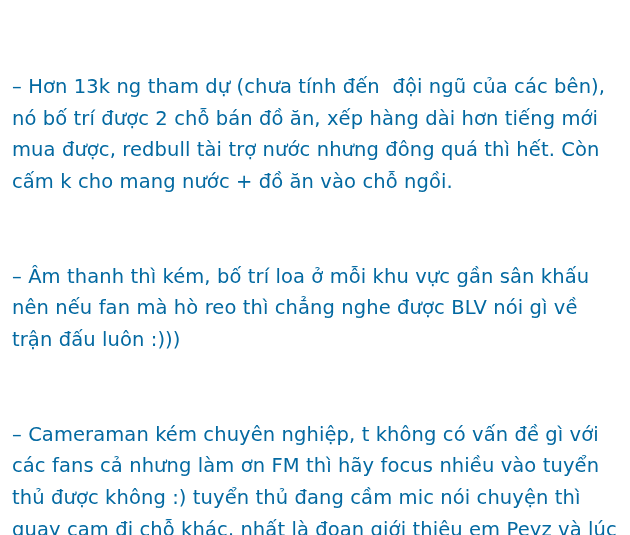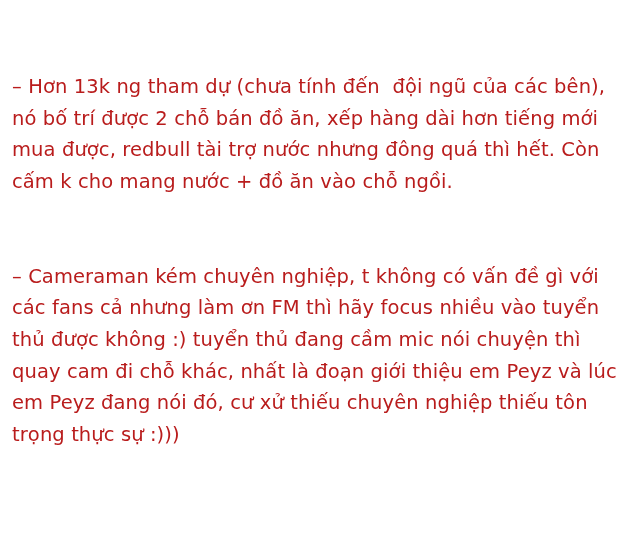--- a/index.html
+++ b/index.html
@@ -27,27 +27,28 @@
     color: #2b2b2b;
     letter-spacing: 0.1px;
     white-space: pre-wrap;
     word-wrap: break-word;
   }
   .para {
     margin: 0;
     padding: 0;
     font-size: 19.5px;
     line-height: 31.6px;
-    color: #b91c1c;
+    color: #0369a1;
     white-space: pre-wrap;
   }
 </style>
 </head>
 <body>
 
 <div class="page">
   <div class="text-block">
     <p class="para">– Hơn 13k ng tham dự (chưa tính đến  đội ngũ của các bên), nó bố trí được 2 chỗ bán đồ ăn, xếp hàng dài hơn tiếng mới mua được, redbull tài trợ nước nhưng đông quá thì hết. Còn cấm k cho mang nước + đồ ăn vào chỗ ngồi.</p>
+    <p class="para">– Âm thanh thì kém, bố trí loa ở mỗi khu vực gần sân khấu nên nếu fan mà hò reo thì chẳng nghe được BLV nói gì về trận đấu luôn :)))</p>
     <p class="para">– Cameraman kém chuyên nghiệp, t không có vấn đề gì với các fans cả nhưng làm ơn FM thì hãy focus nhiều vào tuyển thủ được không :) tuyển thủ đang cầm mic nói chuyện thì quay cam đi chỗ khác, nhất là đoạn giới thiệu em Peyz và lúc em Peyz đang nói đó, cư xử thiếu chuyên nghiệp thiếu tôn trọng thực sự :)))</p>
     
     
   </div>
 </div>
 
 </body></html>

